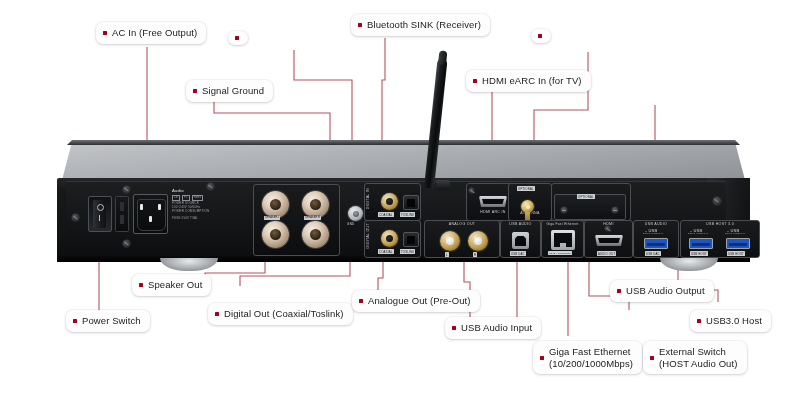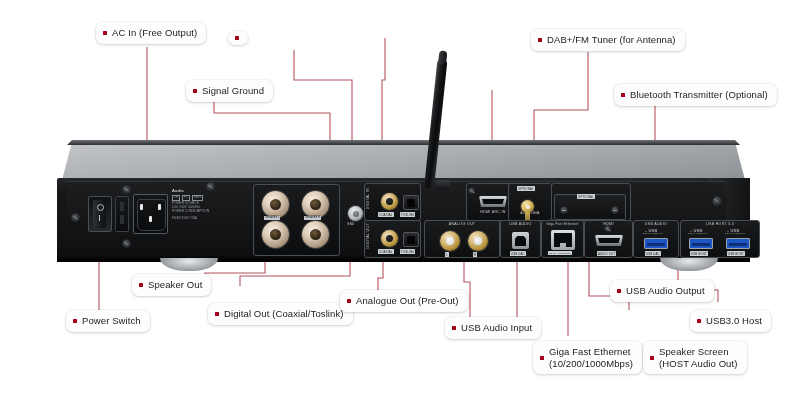--- a/index.html
+++ b/index.html
@@ -455,74 +455,77 @@
 
   <div class="chip" style="left:96px;top:22px">
     <span class="bullet"></span>
     <span class="txt">AC In (Free Output)</span>
   </div>
 
   <div class="chip" style="left:228px;top:31px">
     <span class="bullet"></span>
   </div>
 
+  <div class="chip" style="left:351px;top:14px">
+    <span class="bullet"></span>
+    <span class="txt">Bluetooth SINK (Receiver)</span>
+  </div>
 
   <div class="chip" style="left:531px;top:29px">
     <span class="bullet"></span>
-    <span class="txt">DAB+/FM Tuner (for Antenna)</span>
   </div>
 
   <div class="chip" style="left:186px;top:80px">
     <span class="bullet"></span>
     <span class="txt">Signal Ground</span>
   </div>
 
-
-  <div class="chip" style="left:614px;top:84px">
-    <span class="bullet"></span>
-    <span class="txt">Bluetooth  Transmitter (Optional)</span>
-  </div>
+  <div class="chip" style="left:466px;top:70px">
+    <span class="bullet"></span>
+    <span class="txt">HDMI eARC In (for TV)</span>
+  </div>
+
 
   <div class="chip" style="left:132px;top:274px">
     <span class="bullet"></span>
     <span class="txt">Speaker Out</span>
   </div>
 
   <div class="chip" style="left:66px;top:310px">
     <span class="bullet"></span>
     <span class="txt">Power Switch</span>
   </div>
 
   <div class="chip" style="left:208px;top:303px">
     <span class="bullet"></span>
     <span class="txt">Digital Out (Coaxial/Toslink)</span>
   </div>
 
-  <div class="chip" style="left:340px;top:290px">
+  <div class="chip" style="left:352px;top:290px">
     <span class="bullet"></span>
     <span class="txt">Analogue Out (Pre-Out)</span>
   </div>
 
   <div class="chip" style="left:445px;top:317px">
     <span class="bullet"></span>
     <span class="txt">USB Audio Input</span>
   </div>
 
   <div class="chip two" style="left:533px;top:341px">
     <span class="bullet"></span>
     <span class="txt">
       <span>Giga Fast Ethernet</span>
       <span>(10/200/1000Mbps)</span>
     </span>
   </div>
 
   <div class="chip two" style="left:643px;top:341px">
     <span class="bullet"></span>
     <span class="txt">
-      <span>Speaker Screen</span>
+      <span>External Switch</span>
       <span>(HOST Audio Out)</span>
     </span>
   </div>
 
   <div class="chip" style="left:610px;top:280px">
     <span class="bullet"></span>
     <span class="txt">USB Audio Output</span>
   </div>
 
   <div class="chip" style="left:690px;top:310px">

